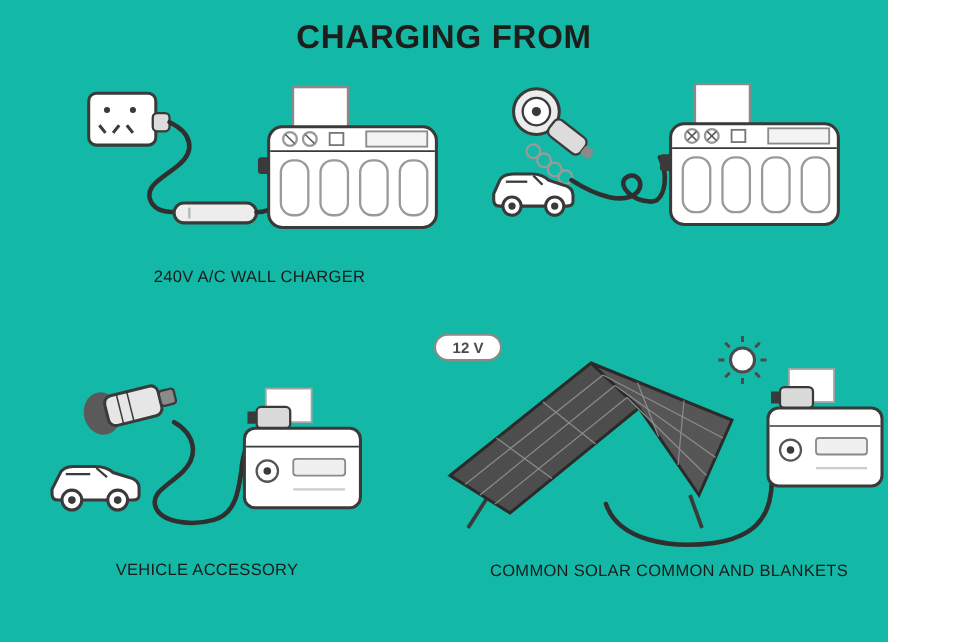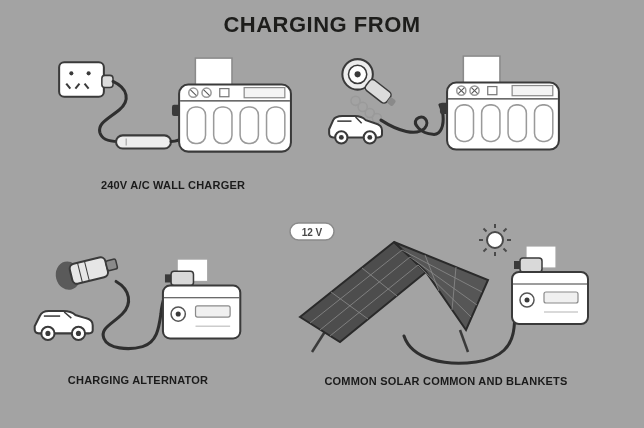--- a/index.html
+++ b/index.html
@@ -1,33 +1,33 @@
 <!DOCTYPE html>
 <html><head>
 <meta charset="utf-8">
 <style>
   html,body{margin:0;padding:0;background:#ffffff;}
   .page{
     position:relative;
-    width:644px;height:428px;
-    background:#a3a3a3;
+    width:592px;height:428px;
+    background:#14b8a6;
     font-family:"Liberation Sans", sans-serif;
     overflow:hidden;
   }
   .title{
     position:absolute;top:12px;left:0;width:100%;
     text-align:center;
     font-size:22px;font-weight:bold;
     letter-spacing:.5px;
     color:#1d1d1b;
     margin:0;
   }
   figure{margin:0;position:absolute;text-align:center;}
   figcaption{
-    font-size:11px;font-weight:bold;
+    font-size:11px;font-weight:normal;
     color:#1b1b1b;letter-spacing:.2px;
     margin-top:5px;
   }
   .fig1{left:48px;top:52px;width:250px;}
   .fig2{left:318px;top:52px;width:250px;}
   .fig3{left:28px;top:255px;width:220px;}
   .fig4{left:288px;top:222px;width:316px;}
   svg{display:block;}
   .cable{fill:none;stroke:#2f2f2f;stroke-width:3;stroke-linecap:round;}
   .ln{stroke:#3a3a3a;stroke-width:2;fill:#ffffff;}
@@ -171,21 +171,21 @@
         <rect x="2" y="5" width="6" height="8" fill="#3a3a3a"></rect>
         <rect x="8" y="2" width="22" height="14" rx="3" fill="#d9d9d9" stroke="#3a3a3a" stroke-width="1.5"></rect>
         <rect x="0" y="16" width="76" height="52" rx="7" class="ln"></rect>
         <line x1="1" y1="28" x2="75" y2="28" stroke="#3a3a3a" stroke-width="1"></line>
         <circle cx="15" cy="44" r="7" fill="#ffffff" stroke="#555" stroke-width="1.5"></circle>
         <circle cx="15" cy="44" r="2.5" fill="#3a3a3a"></circle>
         <rect x="32" y="36" width="34" height="11" rx="2" fill="#f0f0f0" stroke="#8a8a8a" stroke-width="1.2"></rect>
         <line x1="32" y1="56" x2="66" y2="56" stroke="#cccccc" stroke-width="1.5"></line>
       </g>
     </svg>
-    <figcaption>CHARGING ALTERNATOR</figcaption>
+    <figcaption>VEHICLE ACCESSORY</figcaption>
   </figure>
 
   <figure class="fig4">
     <svg width="316" height="148" viewBox="0 0 316 148">
 
       <g>
         <rect x="2" y="1" width="44" height="17" rx="8.5" fill="#ffffff" stroke="#8a8a8a" stroke-width="1.5"></rect>
         <text x="24" y="13.5" text-anchor="middle" font-family="Liberation Sans, sans-serif" font-size="10" font-weight="bold" fill="#4a4a4a">12 V</text>
       </g>
 

